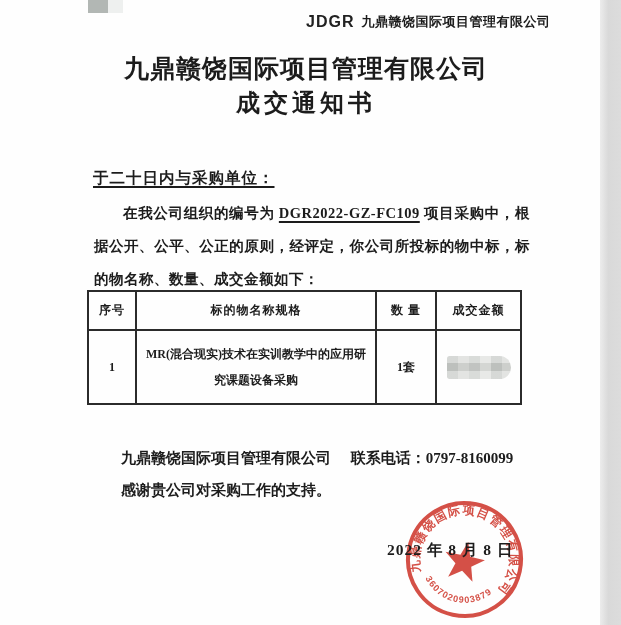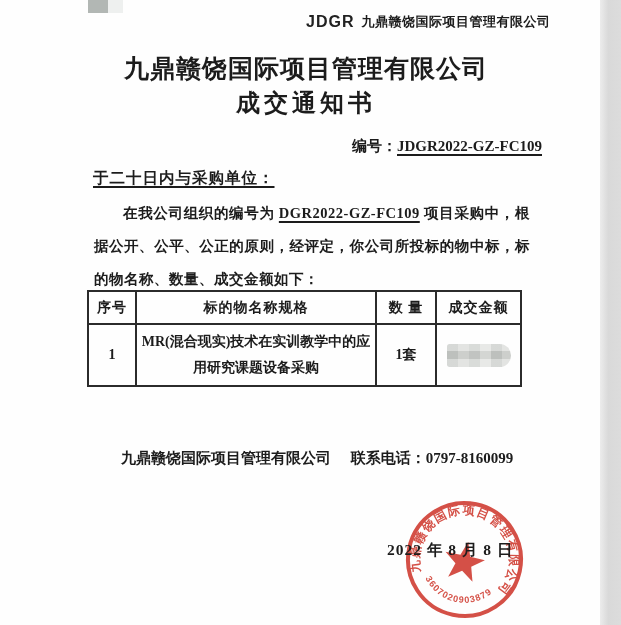--- a/index.html
+++ b/index.html
@@ -32,21 +32,21 @@
 
   .addressee { position:absolute; left:93px; top:168px; font-size:15.5px; font-weight:700; letter-spacing:1px; }
 
   .para { position:absolute; left:94px; width:436px; font-size:14.5px; font-weight:600; line-height:33px; text-align:justify; letter-spacing:0.5px; }
   .para.p1 { top:197px; text-indent:2em; }
   .para.p2 { top:390px; text-indent:2em; }
 
   table.award { position:absolute; left:87px; top:290px; border-collapse:collapse; table-layout:fixed; }
   table.award th, table.award td {
     border:2px solid #2b2b2b; text-align:center; vertical-align:middle;
-    font-size:14px; font-weight:700; padding:4px 4px;
+    font-size:12px; font-weight:700; padding:10px 4px;
   }
   table.award th { height:33px; letter-spacing:1px; }
   table.award td { height:60px; line-height:26px; }
   .col-no{width:48px} .col-item{width:240px} .col-qty{width:60px} .col-amt{width:85px}
 
   
   .redact-amount {
     width:64px; height:23px; margin:0 auto;
     border-radius:3px 13px 13px 3px;
     background:
@@ -75,23 +75,20 @@
   </div>
 
   <div class="brand-line">
     <span class="brand-logo">JDGR</span>
     <span class="brand-name">九鼎赣饶国际项目管理有限公司</span>
   </div>
 
   <div class="doc-title">九鼎赣饶国际项目管理有限公司</div>
   <div class="doc-subtitle">成交通知书</div>
 
-  <div class="ref-line">
-    <span>编号：</span><span class="u">JDGR2022-GZ-FC109</span>
-  </div>
 
   <div class="addressee u">于二十日内与采购单位：</div>
 
   <div class="para p1">
     <span>在我公司组织的编号为 </span><span class="u">DGR2022-GZ-FC109</span><span> 项目采购中，根据公开、公平、公正的原则，经评定，你公司所投标的物中标，标的物名称、数量、成交金额如下：</span>
   </div>
 
   <table class="award">
     <colgroup>
         <col class="col-no">
@@ -118,20 +115,21 @@
       </tr>
     </tbody>
   </table>
 
 
   <div class="footer-line">
     <span>九鼎赣饶国际项目管理有限公司</span>
     <span class="phone">联系电话：0797-8160099</span>
   </div>
 
+  <div class="thanks-line">感谢贵公司对采购工作的支持。</div>
 
   <div class="date-line">2022 年 8 月 8 日</div>
 
   <svg class="seal" viewBox="0 0 120 120">
     <g transform="rotate(12 60 60)">
       <circle cx="60" cy="60" r="56" fill="none" stroke="#cf392e" stroke-width="4"></circle>
       <path id="sealArcTop" d="M 25.53 88.93 A 45 45 0 1 1 91.82 91.82" fill="none"></path>
       <path id="sealArcBottom" d="M 22.76 81.5 A 43 43 0 0 0 97.24 81.5" fill="none"></path>
       <text font-size="12" font-weight="bold" fill="#cf392e" letter-spacing="1.5" font-family="Liberation Sans, DejaVu Sans, sans-serif">
         <textPath href="#sealArcTop" startOffset="50%" text-anchor="middle">九鼎赣饶国际项目管理有限公司</textPath>

